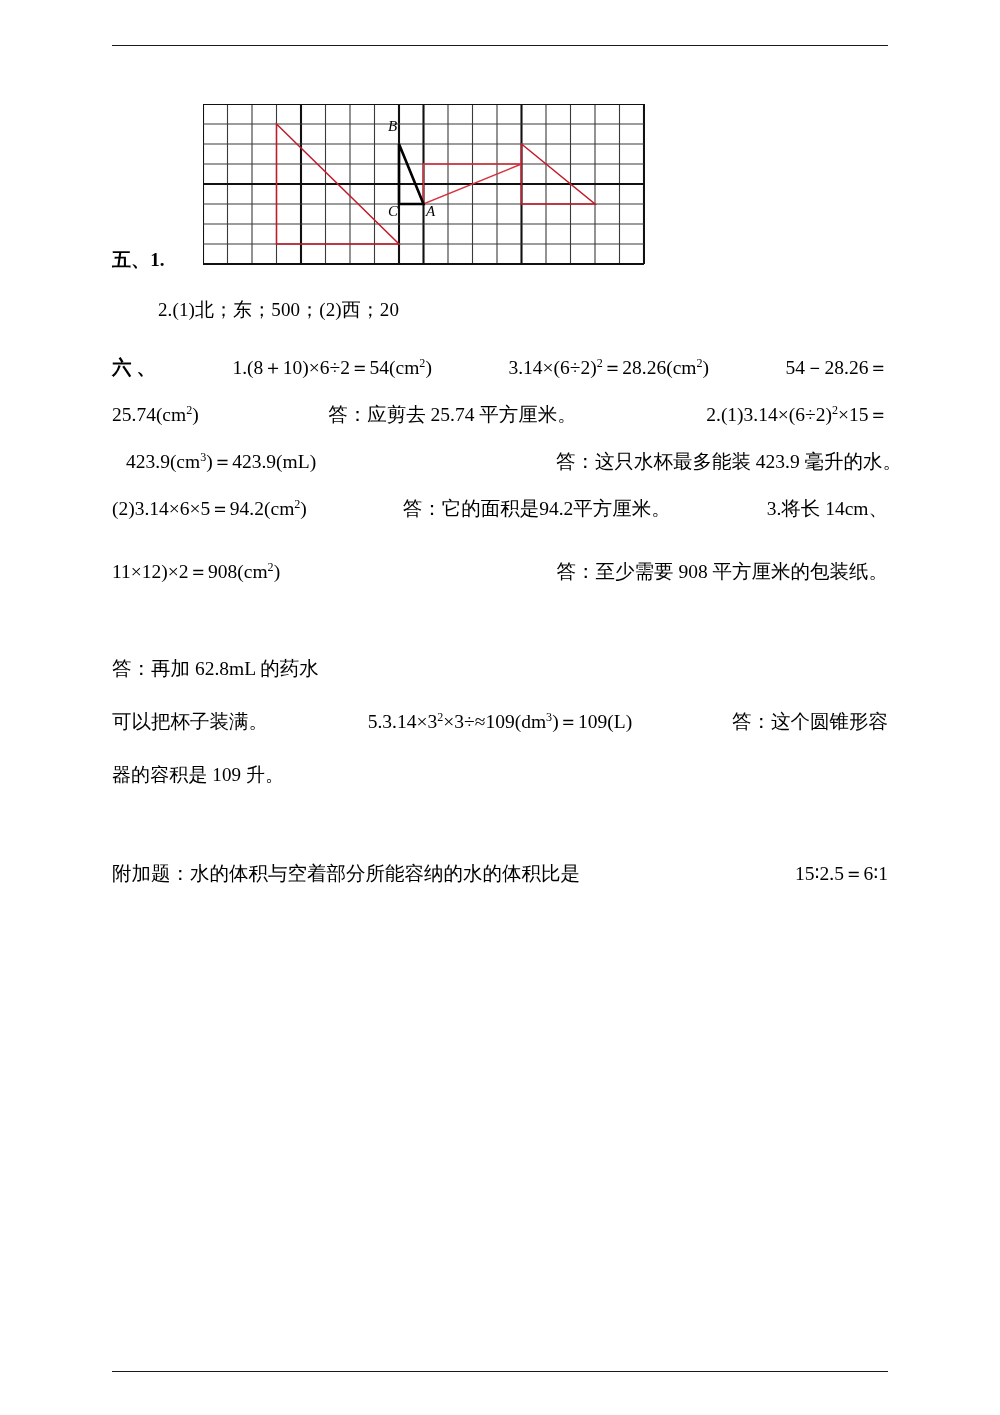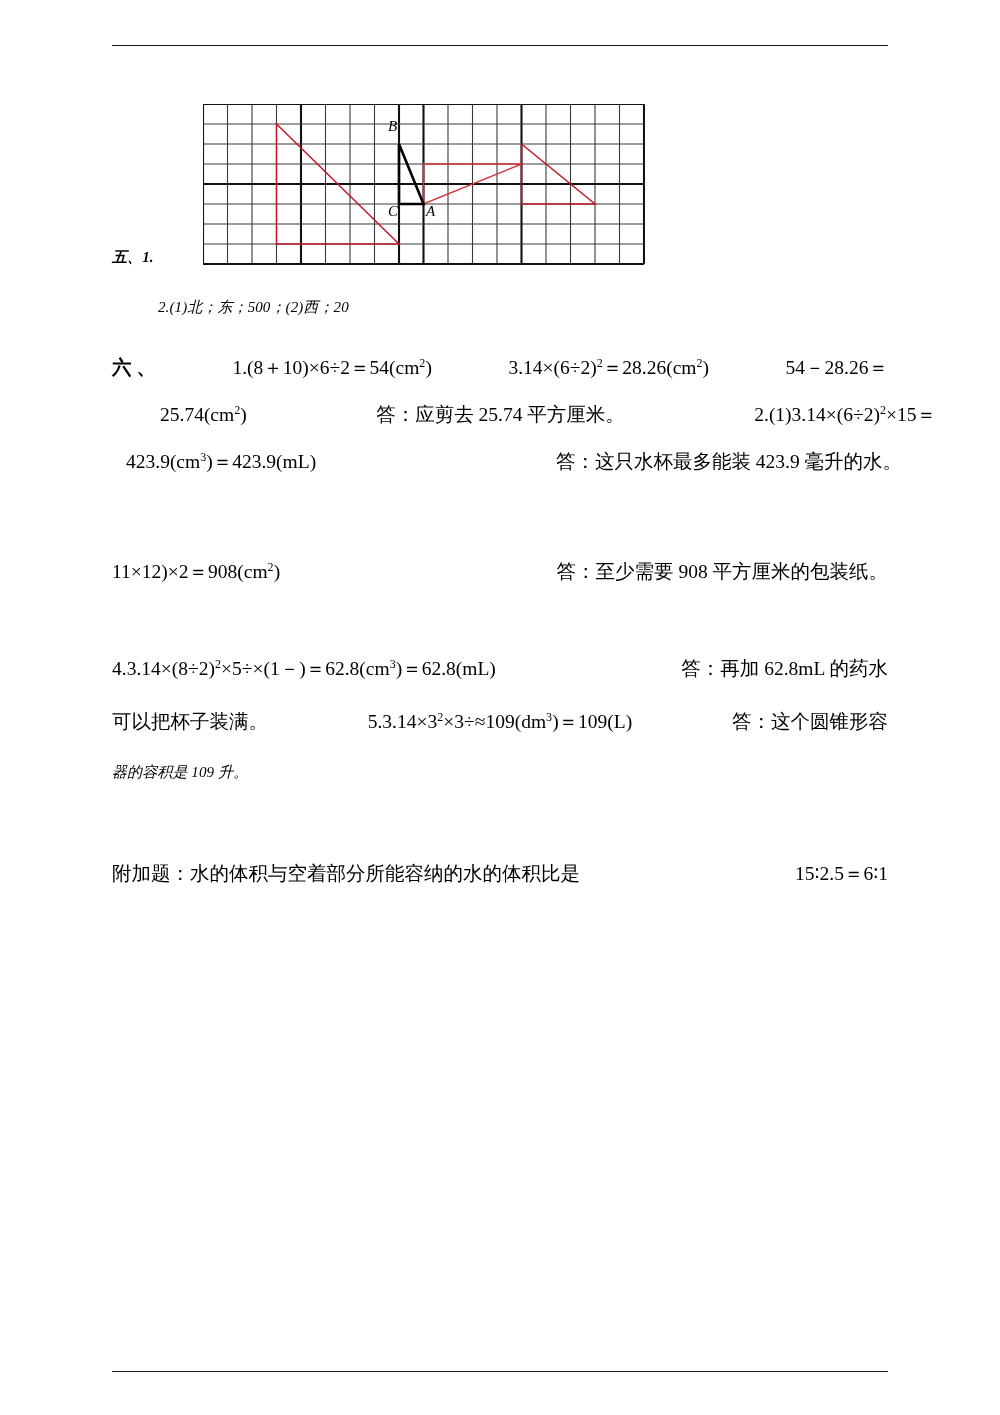--- a/index.html
+++ b/index.html
@@ -42,46 +42,45 @@
   }
   .grid-svg {
     display: block;
     width: 442px;
     height: 161px;
   }
 
   
   .line {
     position: absolute;
-    font-size: 15px;
+    font-size: 19px;
     line-height: 1.0;
     white-space: nowrap;
     letter-spacing: 0.1px;
-    font-style: italic;
   }
   .sec-label {
     font-weight: 700;
   }
   .justified {
     position: absolute;
     font-size: 19.5px;
     line-height: 1.0;
     display: flex;
     justify-content: space-between;
     white-space: nowrap;
   }
   .justified > span { display: inline-block; }
 
   
   #sec5-label { left: 112px; top: 250px; }
   #sec5-item2 { left: 158px; top: 300px; }
 
   
   #sec6-l1  { left: 112px; top: 358px; width: 776px; }
-  #sec6-l2  { left: 112px; top: 405px; width: 776px; margin-left: 48px; }
+  #sec6-l2  { left: 112px; top: 405px; width: 776px; }
   #sec6-l3  { left: 126px; top: 452px; width: 776px; }
   #sec6-l4  { left: 112px; top: 499px; width: 776px; }
   #sec6-l5  { left: 112px; top: 546px; width: 776px; }
   #sec6-l6  { left: 112px; top: 562px; width: 776px; }
   #sec6-l7  { left: 112px; top: 659px; width: 776px; }
   #sec6-l8  { left: 112px; top: 712px; width: 776px; justify-content: space-between; }
   #sec6-l9  { left: 112px; top: 765px; }
 
   
   #extra-l1 { left: 112px; top: 827px; width: 776px; margin-top: 37px; }
@@ -164,29 +163,33 @@
     <span><span>25.74(cm</span><sup>2</sup><span>)</span></span>
     <span>答：应剪去 25.74 平方厘米。</span>
     <span><span>2.(1)3.14×(6÷2)</span><sup>2</sup><span>×15＝</span></span>
   </div>
 
   <div class="justified" id="sec6-l3">
     <span><span>423.9(cm</span><sup>3</sup><span>)＝423.9(mL)</span></span>
     <span>答：这只水杯最多能装 423.9 毫升的水。</span>
   </div>
 
+  <div class="justified" id="sec6-l4">
+    <span><span>(2)3.14×6×5＝94.2(cm</span><sup>2</sup><span>)</span></span>
+    <span>答：它的面积是94.2平方厘米。</span>
+    <span>3.将长 14cm、</span>
+  </div>
 
 
   <div class="justified" id="sec6-l6">
     <span><span>11×12)×2＝908(cm</span><sup>2</sup><span>)</span></span>
     <span>答：至少需要 908 平方厘米的包装纸。</span>
   </div>
 
   <div class="justified" id="sec6-l7">
-    <span><span>4.3.14×(8÷2)</span><sup>2</sup><span>×5÷×(1－)＝62.8(cm</span><sup>3</sup><span>)＝62.8(mL)</span></span>
     <span>答：再加 62.8mL 的药水</span>
   </div>
 
   <div class="justified" id="sec6-l8">
     <span>可以把杯子装满。</span>
     <span><span>5.3.14×3</span><sup>2</sup><span>×3÷≈109(dm</span><sup>3</sup><span>)＝109(L)</span></span>
     <span>答：这个圆锥形容</span>
   </div>
 
   <div class="line" id="sec6-l9">器的容积是 109 升。</div>

